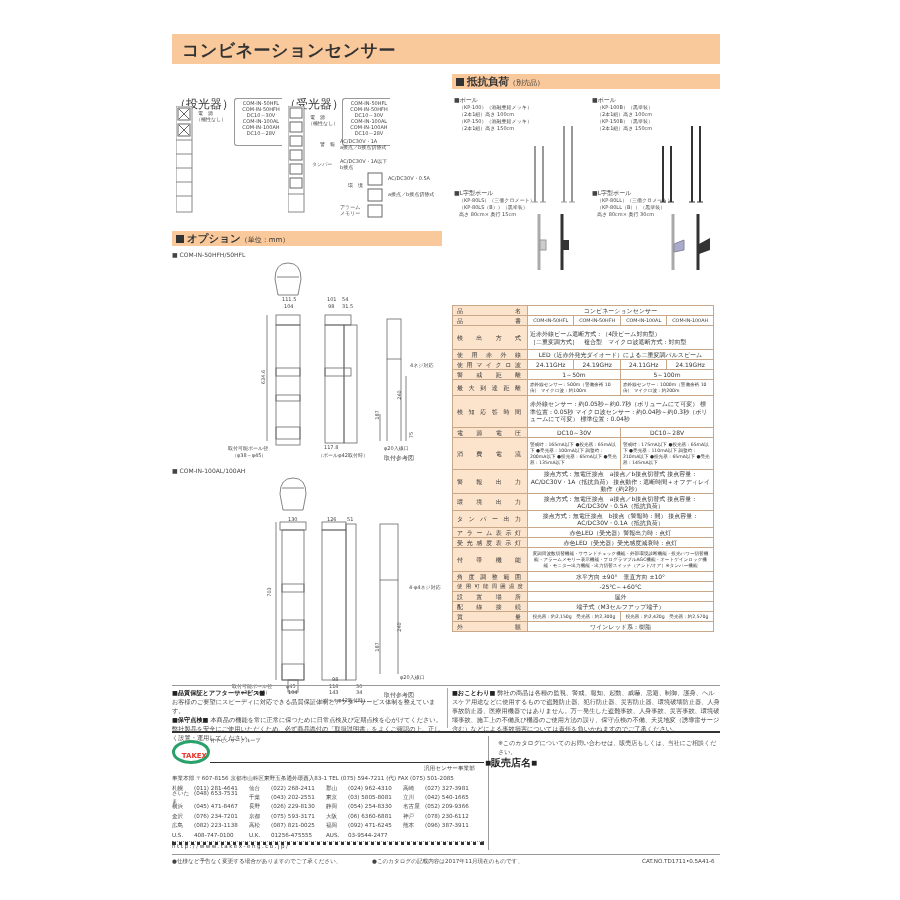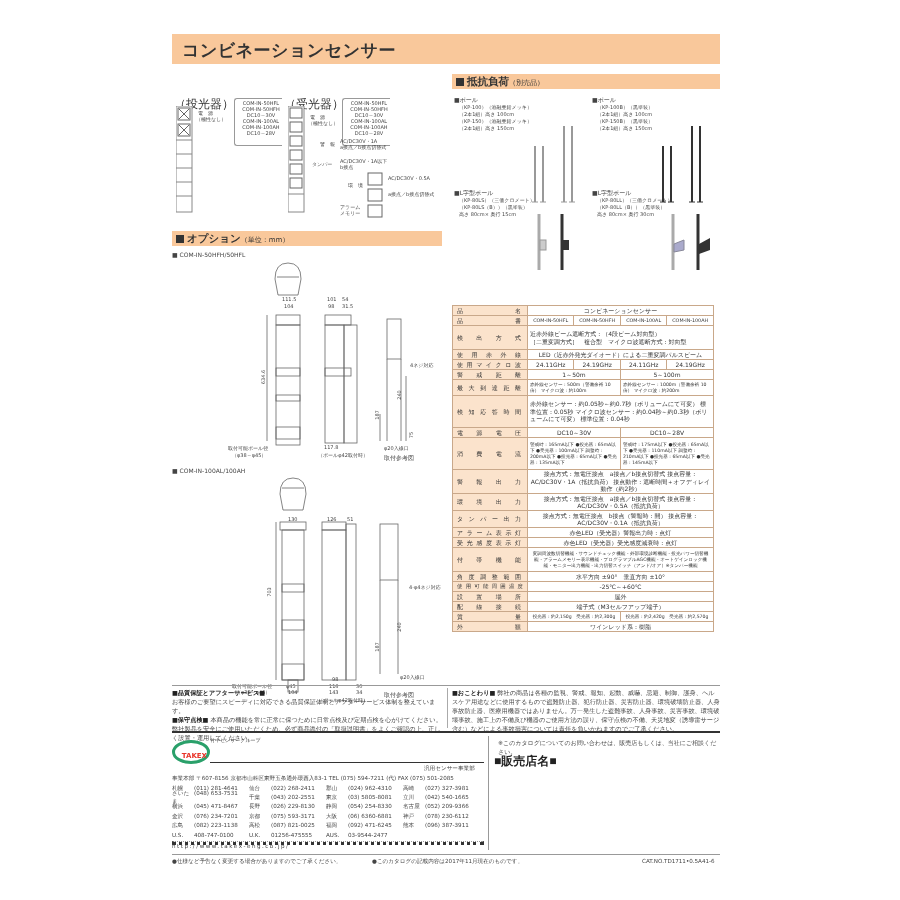--- a/index.html
+++ b/index.html
@@ -516,19 +516,19 @@
           <span class="city">AUS.</span>
           <span>03-9544-2477</span>
         </div>
     </div>
   </div>
   <div class="hr" style="left:0;top:807px;width:312px;border-style:dotted"></div>
   <span class="addr" style="left:0;top:809px;letter-spacing:1.5px">http://www.takex-eng.co.jp/</span>
 
   <div class="vr" style="left:316px;top:702px;height:114px;border-color:#999"></div>
   <div class="para" style="left:326px;top:704px;width:222px;font-family:'DejaVu Sans',sans-serif;font-size:6px">※このカタログについてのお問い合わせは、販売店もしくは、当社にご相談ください。</div>
-  <div class="para" style="left:322px;top:724px;font-family:Liberation Mono, monospace;font-size:12px;font-weight:bold;color:#222">■販売店名■</div>
+  <div class="para" style="left:313px;top:724px;font-family:Liberation Sans, sans-serif;font-size:10px;font-weight:bold;color:#222">■販売店名■</div>
 
   <div class="hr" style="left:0;top:820px;width:548px"></div>
   <span class="foot" style="left:0;top:824px">●仕様など予告なく変更する場合がありますのでご了承ください。</span>
   <span class="foot" style="left:200px;top:824px">●このカタログの記載内容は2017年11月現在のものです。</span>
   <span class="foot" style="left:470px;top:824px">CAT.NO.TD1711•0.5A41-6</span>
 </div>
 
 </body></html>

